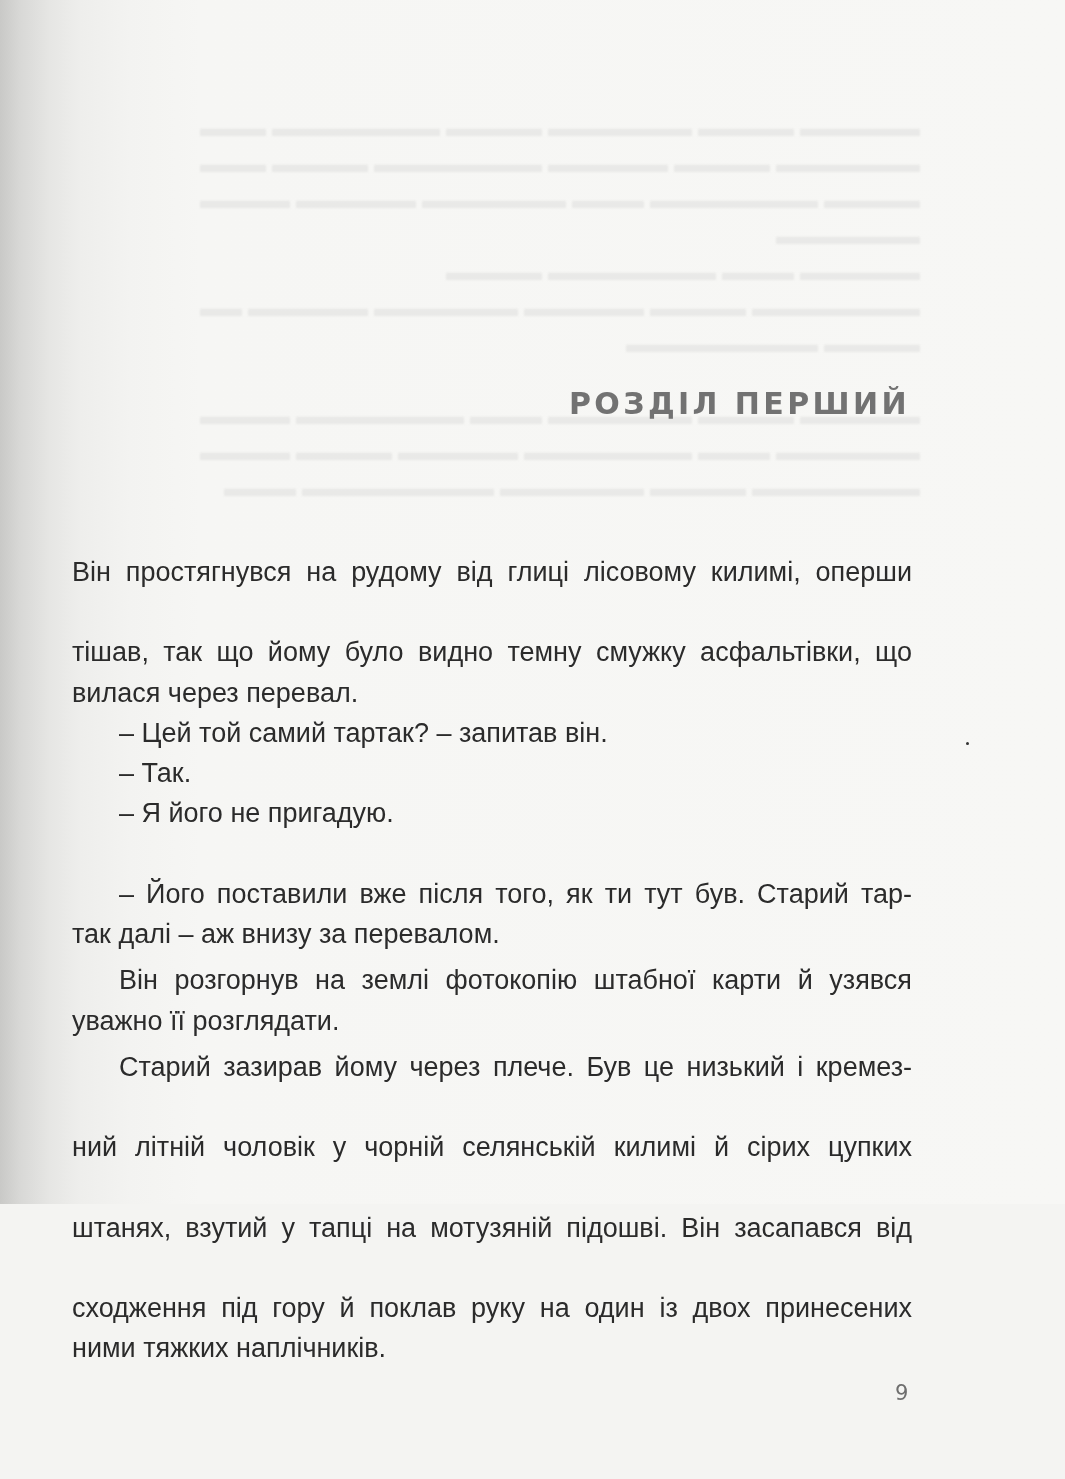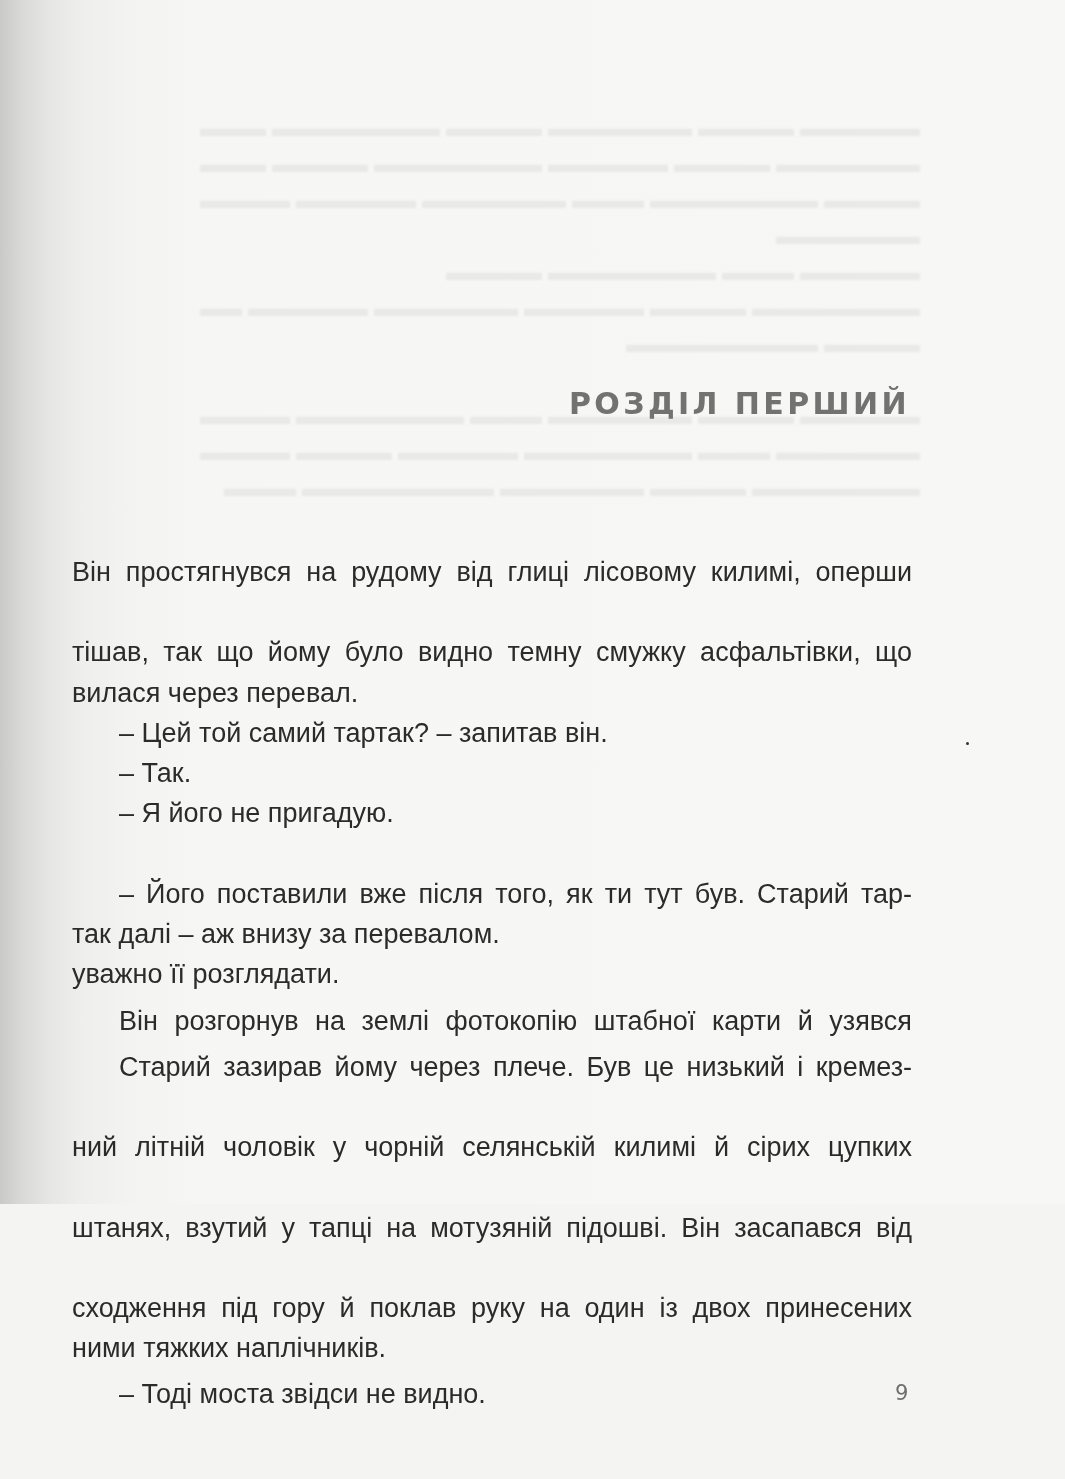--- a/index.html
+++ b/index.html
@@ -141,34 +141,31 @@
     <div class="paragraph">
       <div class="line indent">– Я його не пригадую.</div>
     </div>
 
     <div class="paragraph">
       <div class="line justify indent">– Його поставили вже після того, як ти тут був. Старий тар-</div>
       <div class="line">так далі – аж внизу за перевалом.</div>
     </div>
 
     <div class="paragraph">
+      <div class="line justify indent gap">Він розгорнув на землі фотокопію штабної карти й узявся</div>
       <div class="line">уважно її розглядати.</div>
-      <div class="line justify indent gap">Він розгорнув на землі фотокопію штабної карти й узявся</div>
     </div>
 
     <div class="paragraph">
       <div class="line justify indent gap">Старий зазирав йому через плече. Був це низький і кремез-</div>
       <div class="line justify">ний літній чоловік у чорній селянській килимі й сірих цупких</div>
       <div class="line justify">штанях, взутий у тапці на мотузяній підошві. Він засапався від</div>
       <div class="line justify">сходження під гору й поклав руку на один із двох принесених</div>
       <div class="line">ними тяжких наплічників.</div>
     </div>
 
-    <div class="paragraph">
-      <div class="line indent gap">– Тоді моста звідси не видно.</div>
-    </div>
 
   </div>
 
   <div class="speck"></div>
 
   <div class="page-number">9</div>
 </div>
 
 </body></html>

